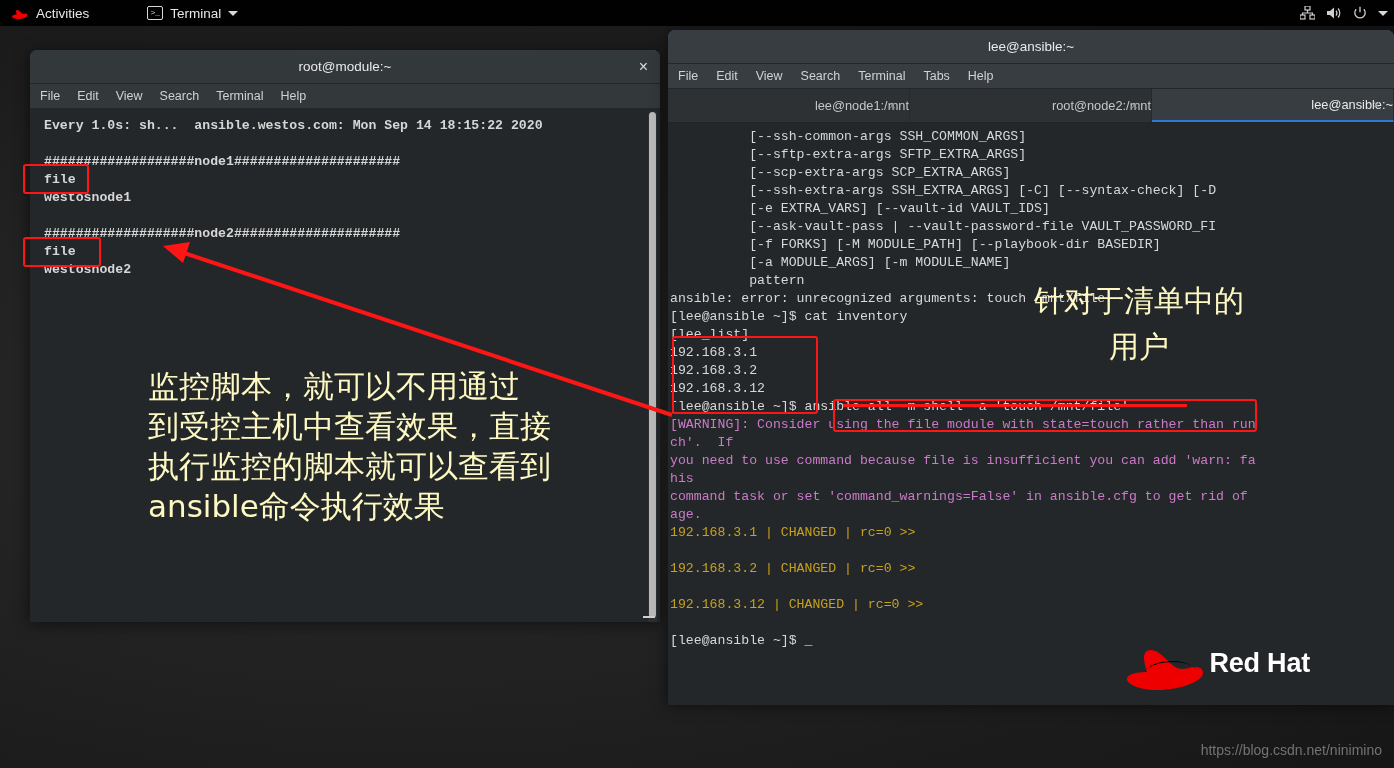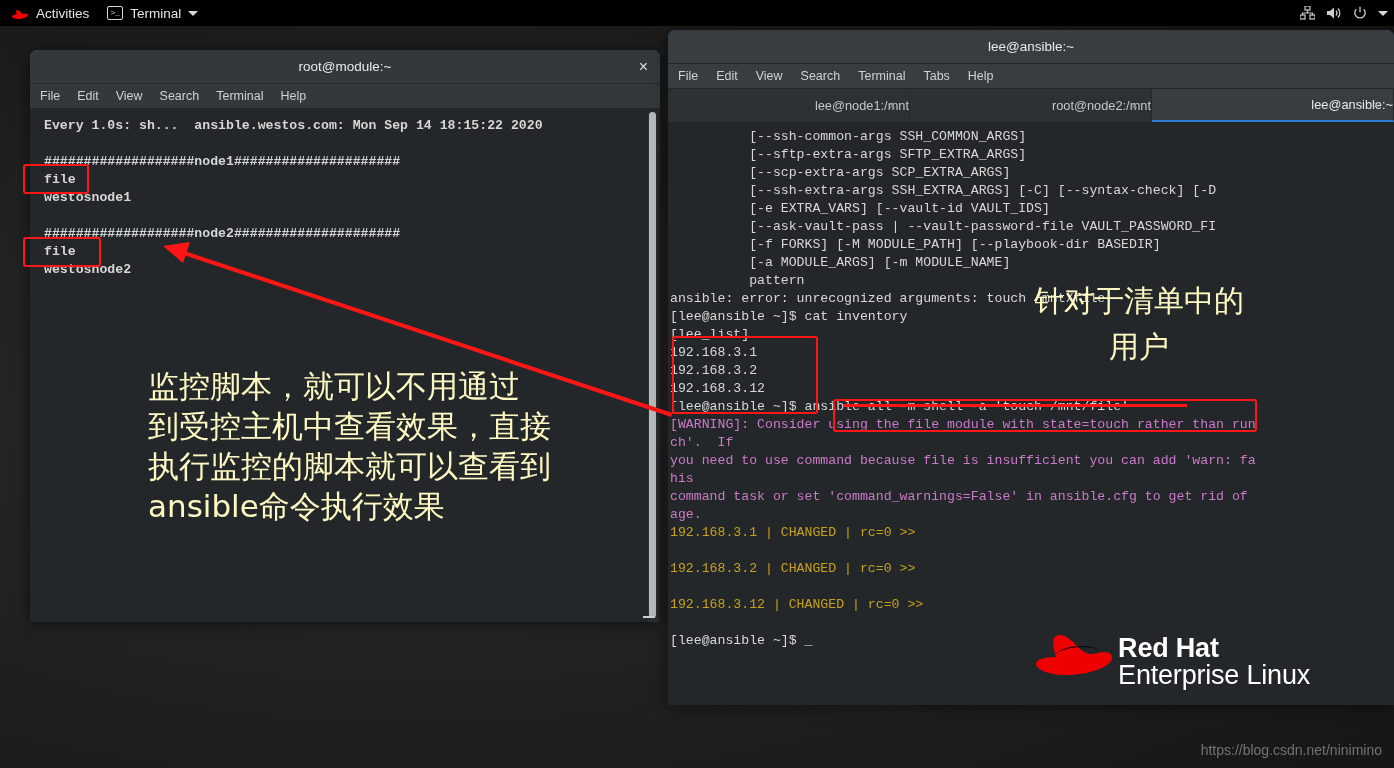--- a/index.html
+++ b/index.html
@@ -13,21 +13,21 @@
   #desktop{
     position:absolute;left:0;top:0;width:1394px;height:768px;
     background:
       radial-gradient(ellipse at 30% 55%, #2a2a2a 0%, #222222 40%, #1a1a1a 75%, #141414 100%);
   }
   
   #topbar{
     position:absolute;left:0;top:0;width:1394px;height:26px;
     background:#010101;
     display:flex;align-items:center;
-    color:#e6e6e6;font-size:13.5px;z-index:60;
+    color:#e6e6e6;font-size:13.5px;z-index:60;gap:40px;
   }
   .tb-item{display:flex;align-items:center;height:26px;padding:0 9px;gap:7px;}
   .tb-item.act{padding-left:12px;}
   #topbar .clock{
     position:absolute;left:0;right:0;text-align:center;font-size:13.5px;
     font-weight:bold;color:#f2f2f2;pointer-events:none;
   }
   .tb-right{position:absolute;right:6px;display:flex;align-items:center;gap:11px;height:26px;}
   .rh-hat{width:17px;height:11px;display:block;}
   .term-ico{
@@ -260,16 +260,15 @@
 </svg>
 
 <div id="brand">
   <svg width="84" height="40" viewBox="0 0 84 40">
     <path d="M22 22 C9 22 2 25 2 29 C2 34 14 40 32 40 C56 40 78 31 78 23 C78 19 75 17 70 17
              C65 17 62 19 57 19 C51 19 46 14 41 9 C36 4 31 0 26 0 C21 0 19 3 19 8 C19 13 21 18 22 22 Z" fill="#ee0000"></path>
     <path d="M21 20 C26 15 36 12 48 12 C60 12 69 15 72 20 C67 14 58 11 48 11 C36 11 26 14 21 20 Z" fill="#000"></path>
   </svg>
   <div class="txt">
     <div class="l1">Red Hat</div>
-    <div class="l2">Enterprise Linux</div>
   </div>
 </div>
 <div id="watermark">https://blog.csdn.net/ninimino</div>
 
 </body></html>

